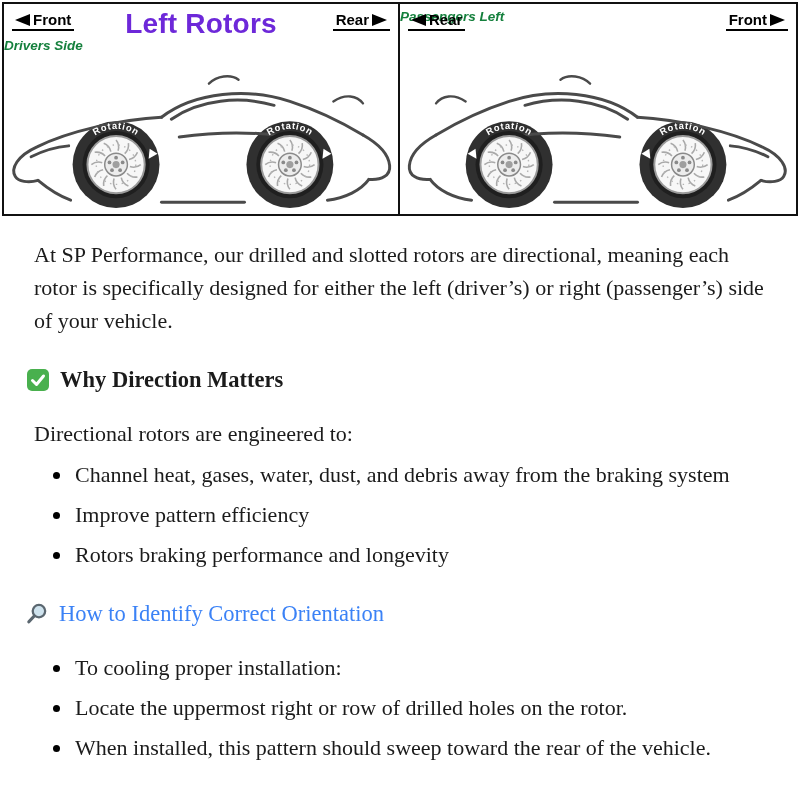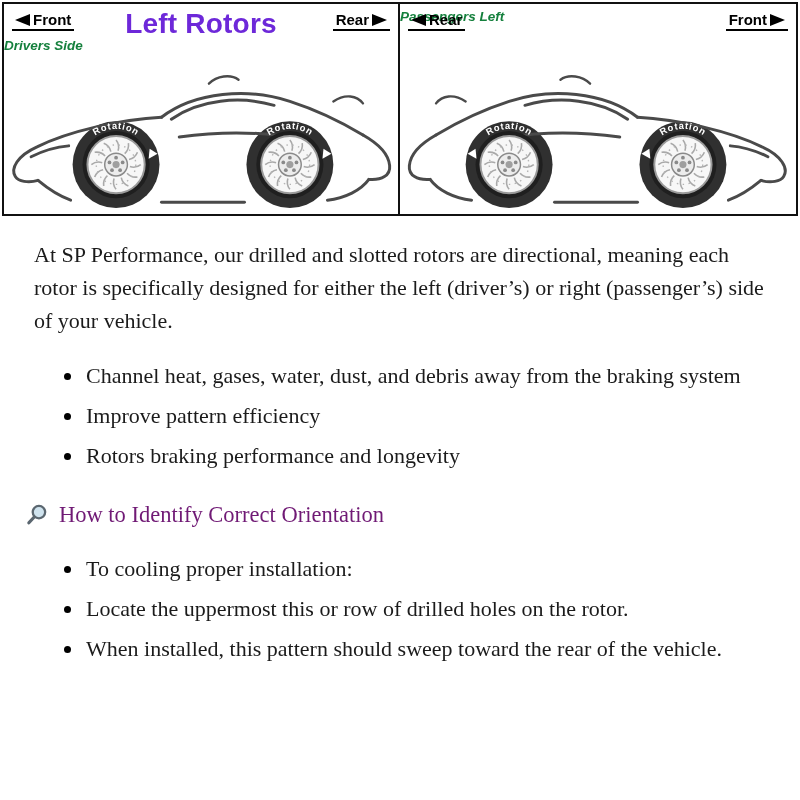--- a/index.html
+++ b/index.html
@@ -45,23 +45,23 @@
   .car-svg { display:block; width: 100%; height: 160px; }
 
   
   main.content { padding: 12px 26px 0 26px; font-size: 22px; line-height: 1.5; }
   main.content p { margin: 0 0 22px 8px; }
   .lead { margin-bottom: 8px !important; }
   h3.sec-heading {
     display: flex; align-items: center; gap: 10px;
     font-size: 22.5px; font-weight: 700; margin: 26px 0 20px 0;
   }
-  h3.sec-heading.regular { font-weight: 400; color:#701a75; }
+  h3.sec-heading.regular { font-weight: 400; color:#3b82f6; }
   ul.bullets { margin: 0 0 18px 0; padding-left: 46px; }
-  ul.bullets li { margin: 0 0 7px 12px; padding-left: 2px; }
+  ul.bullets li { margin: 0 0 7px 1px; padding-left: 2px; }
   ul.bullets li::marker { color:#000; }
 
   .check-box { flex: 0 0 auto; }
   .mag-icon { flex: 0 0 auto; }
 </style>
 </head>
 <body>
 
 <figure class="diagram">
 
@@ -175,35 +175,43 @@
       <polygon points="250,96 242,101 251,106" fill="#fff"></polygon>
       <polygon points="74,96 66,101 75,106" fill="#fff"></polygon>
     </svg>
   </div>
 </figure>
 
 <main class="content">
 
   <p>At SP Performance, our drilled and slotted rotors are directional, meaning each rotor is specifically designed for either the left (driver’s) or right (passenger’s) side of your vehicle.</p>
 
-
+  <h3 class="sec-heading">
+    <svg class="check-box" width="24" height="24" viewBox="0 0 24 24">
+      <rect x="1" y="1" width="22" height="22" rx="5" fill="#49b04e"></rect>
+      <polyline points="6.5,12.5 10.5,16.5 17.5,8" fill="none" stroke="#ffffff" stroke-width="3" stroke-linecap="round" stroke-linejoin="round"></polyline>
+    </svg>
+    <span>Why Direction Matters</span>
+  </h3>
+
+  <p class="lead">Directional rotors are engineered to:</p>
 
   <ul class="bullets">
     <li>Channel heat, gases, water, dust, and debris away from the braking system</li>
     <li>Improve pattern efficiency</li>
     <li>Rotors braking performance and longevity</li>
   </ul>
 
   <h3 class="sec-heading regular">
     <svg class="mag-icon" width="23" height="23" viewBox="0 0 24 24">
       <circle cx="13.5" cy="9.5" r="6.5" fill="#cfe3ee" stroke="#5b6770" stroke-width="2.4"></circle>
       <line x1="8.6" y1="14.6" x2="3" y2="20.6" stroke="#5b6770" stroke-width="3.4" stroke-linecap="round"></line>
     </svg>
     <span>How to Identify Correct Orientation</span>
   </h3>
 
   <ul class="bullets">
     <li>To cooling proper installation:</li>
-    <li>Locate the uppermost this or row of drilled holes on the rotor.</li>
+    <li>Locate the uppermost right or row of drilled holes on the rotor.</li>
     <li>When installed, this pattern should sweep toward the rear of the vehicle.</li>
   </ul>
 
 </main>
 
 </body></html>

